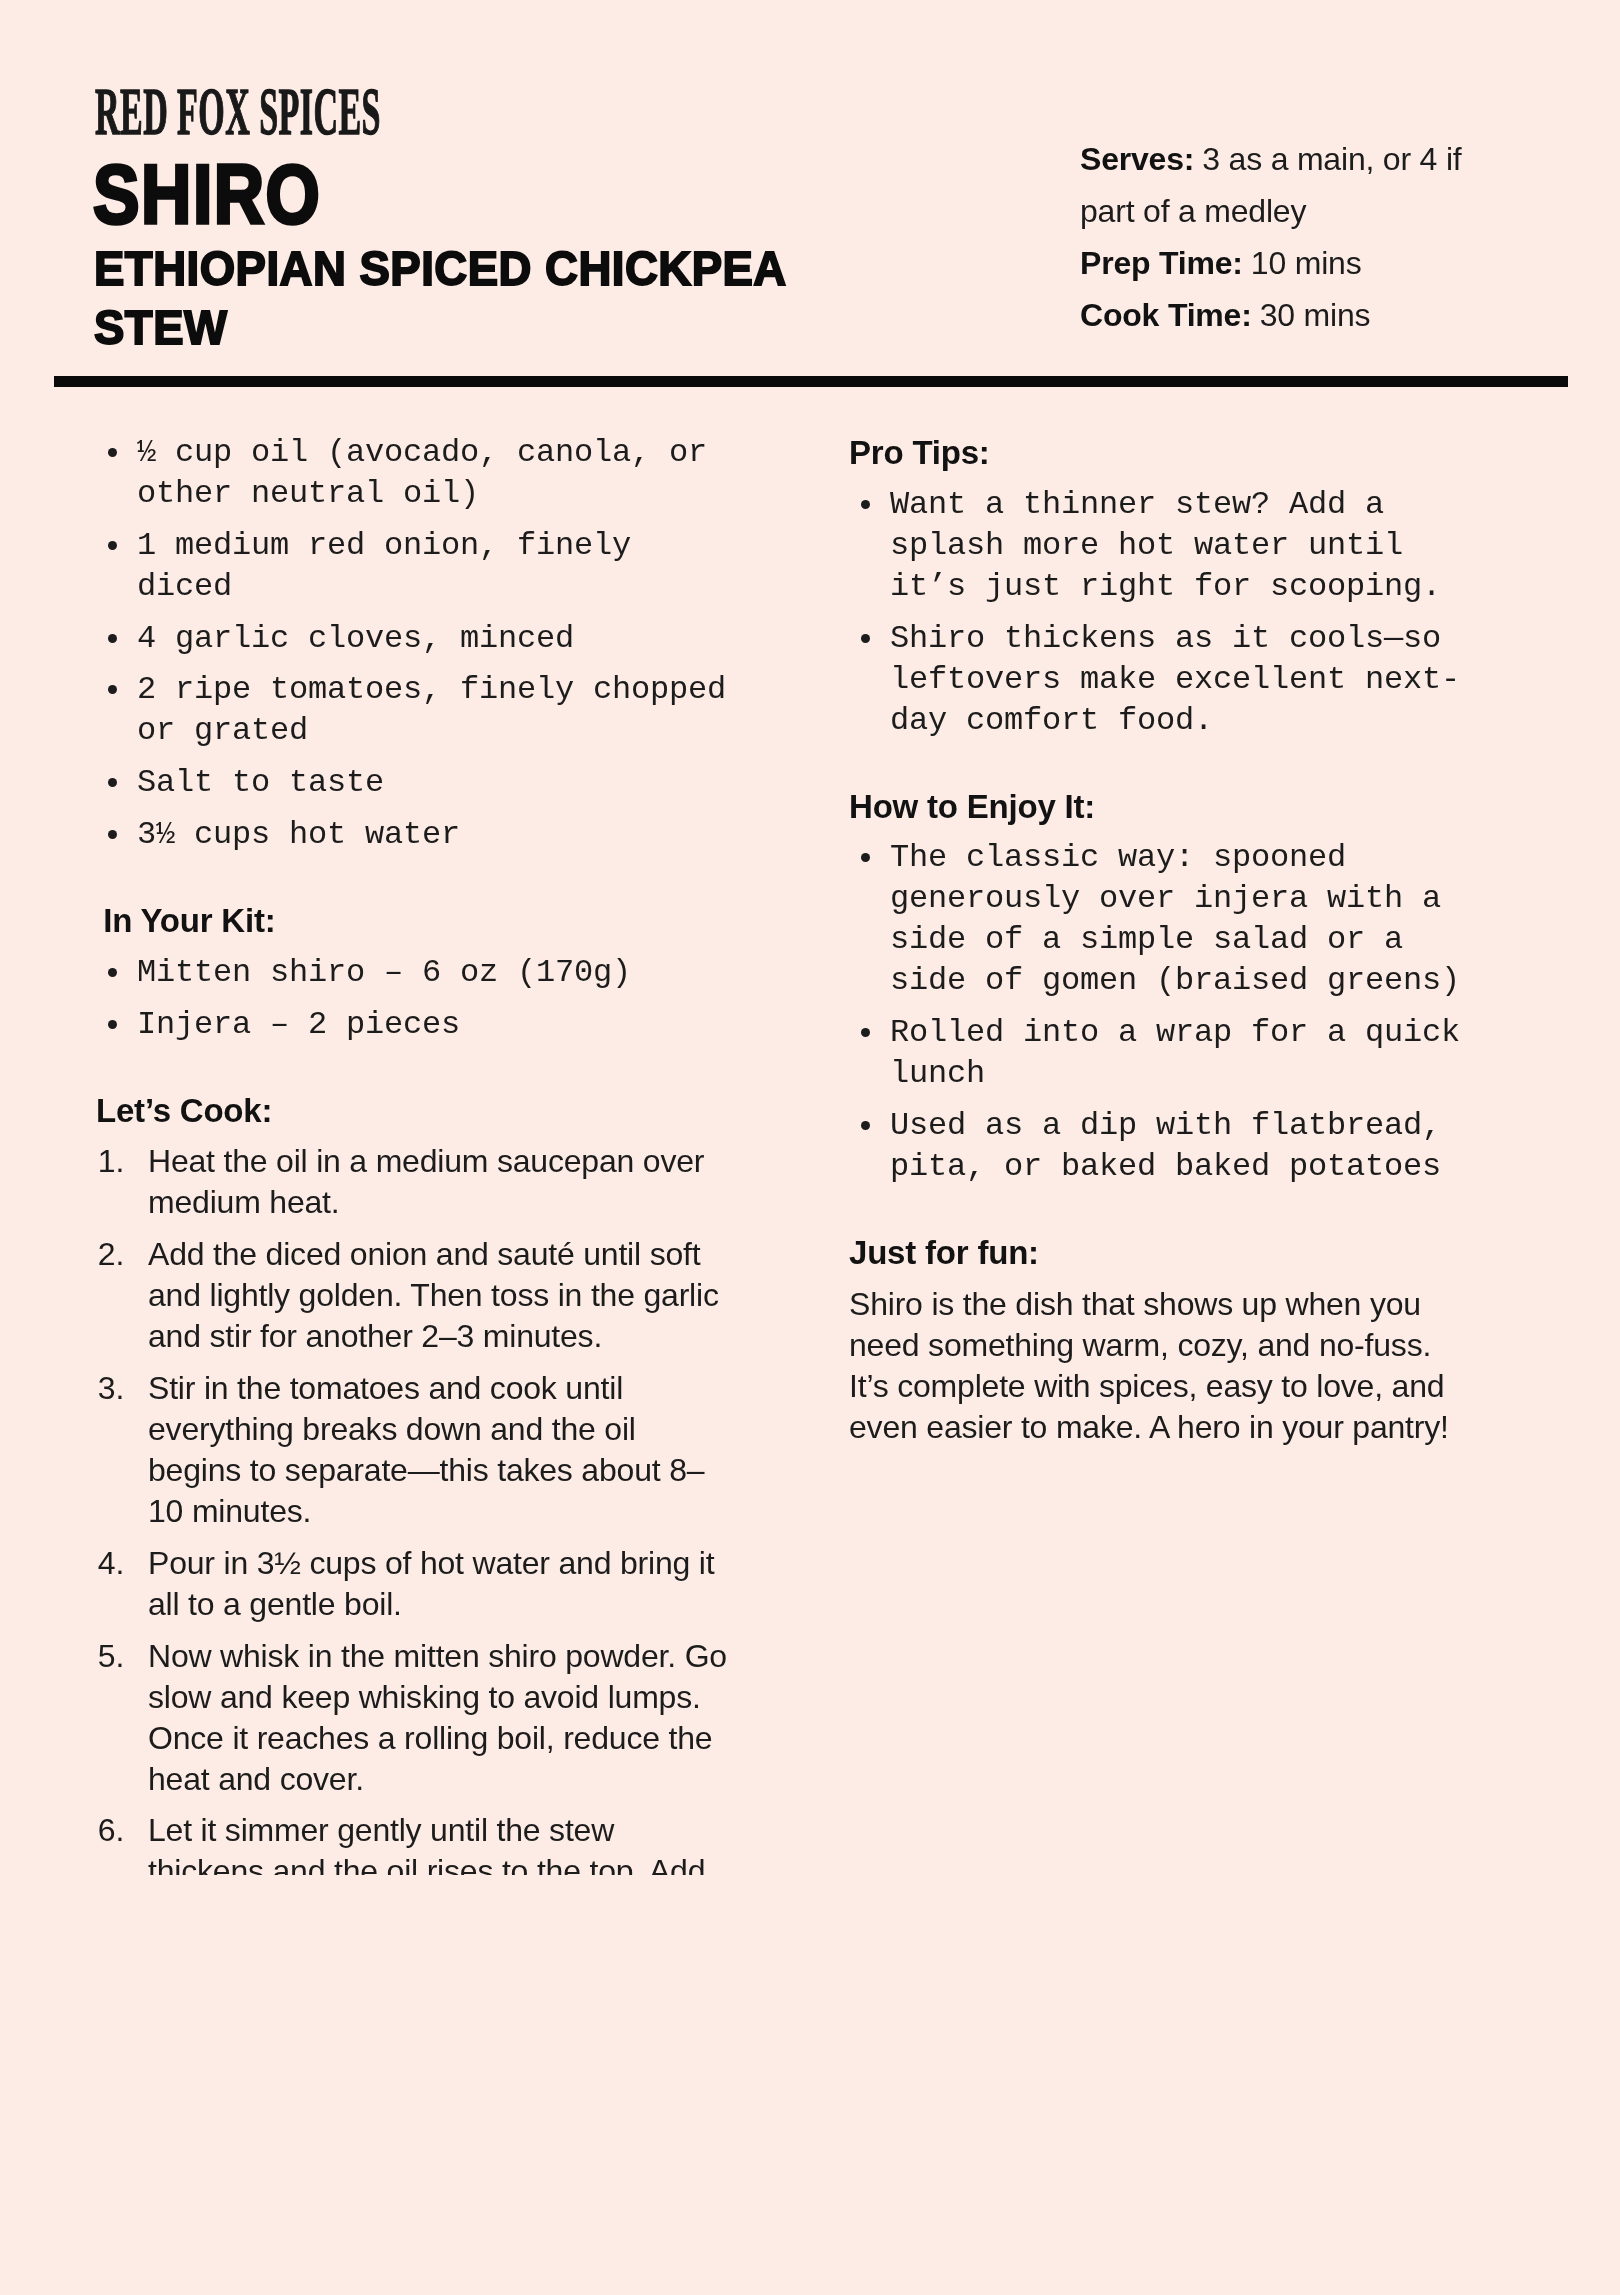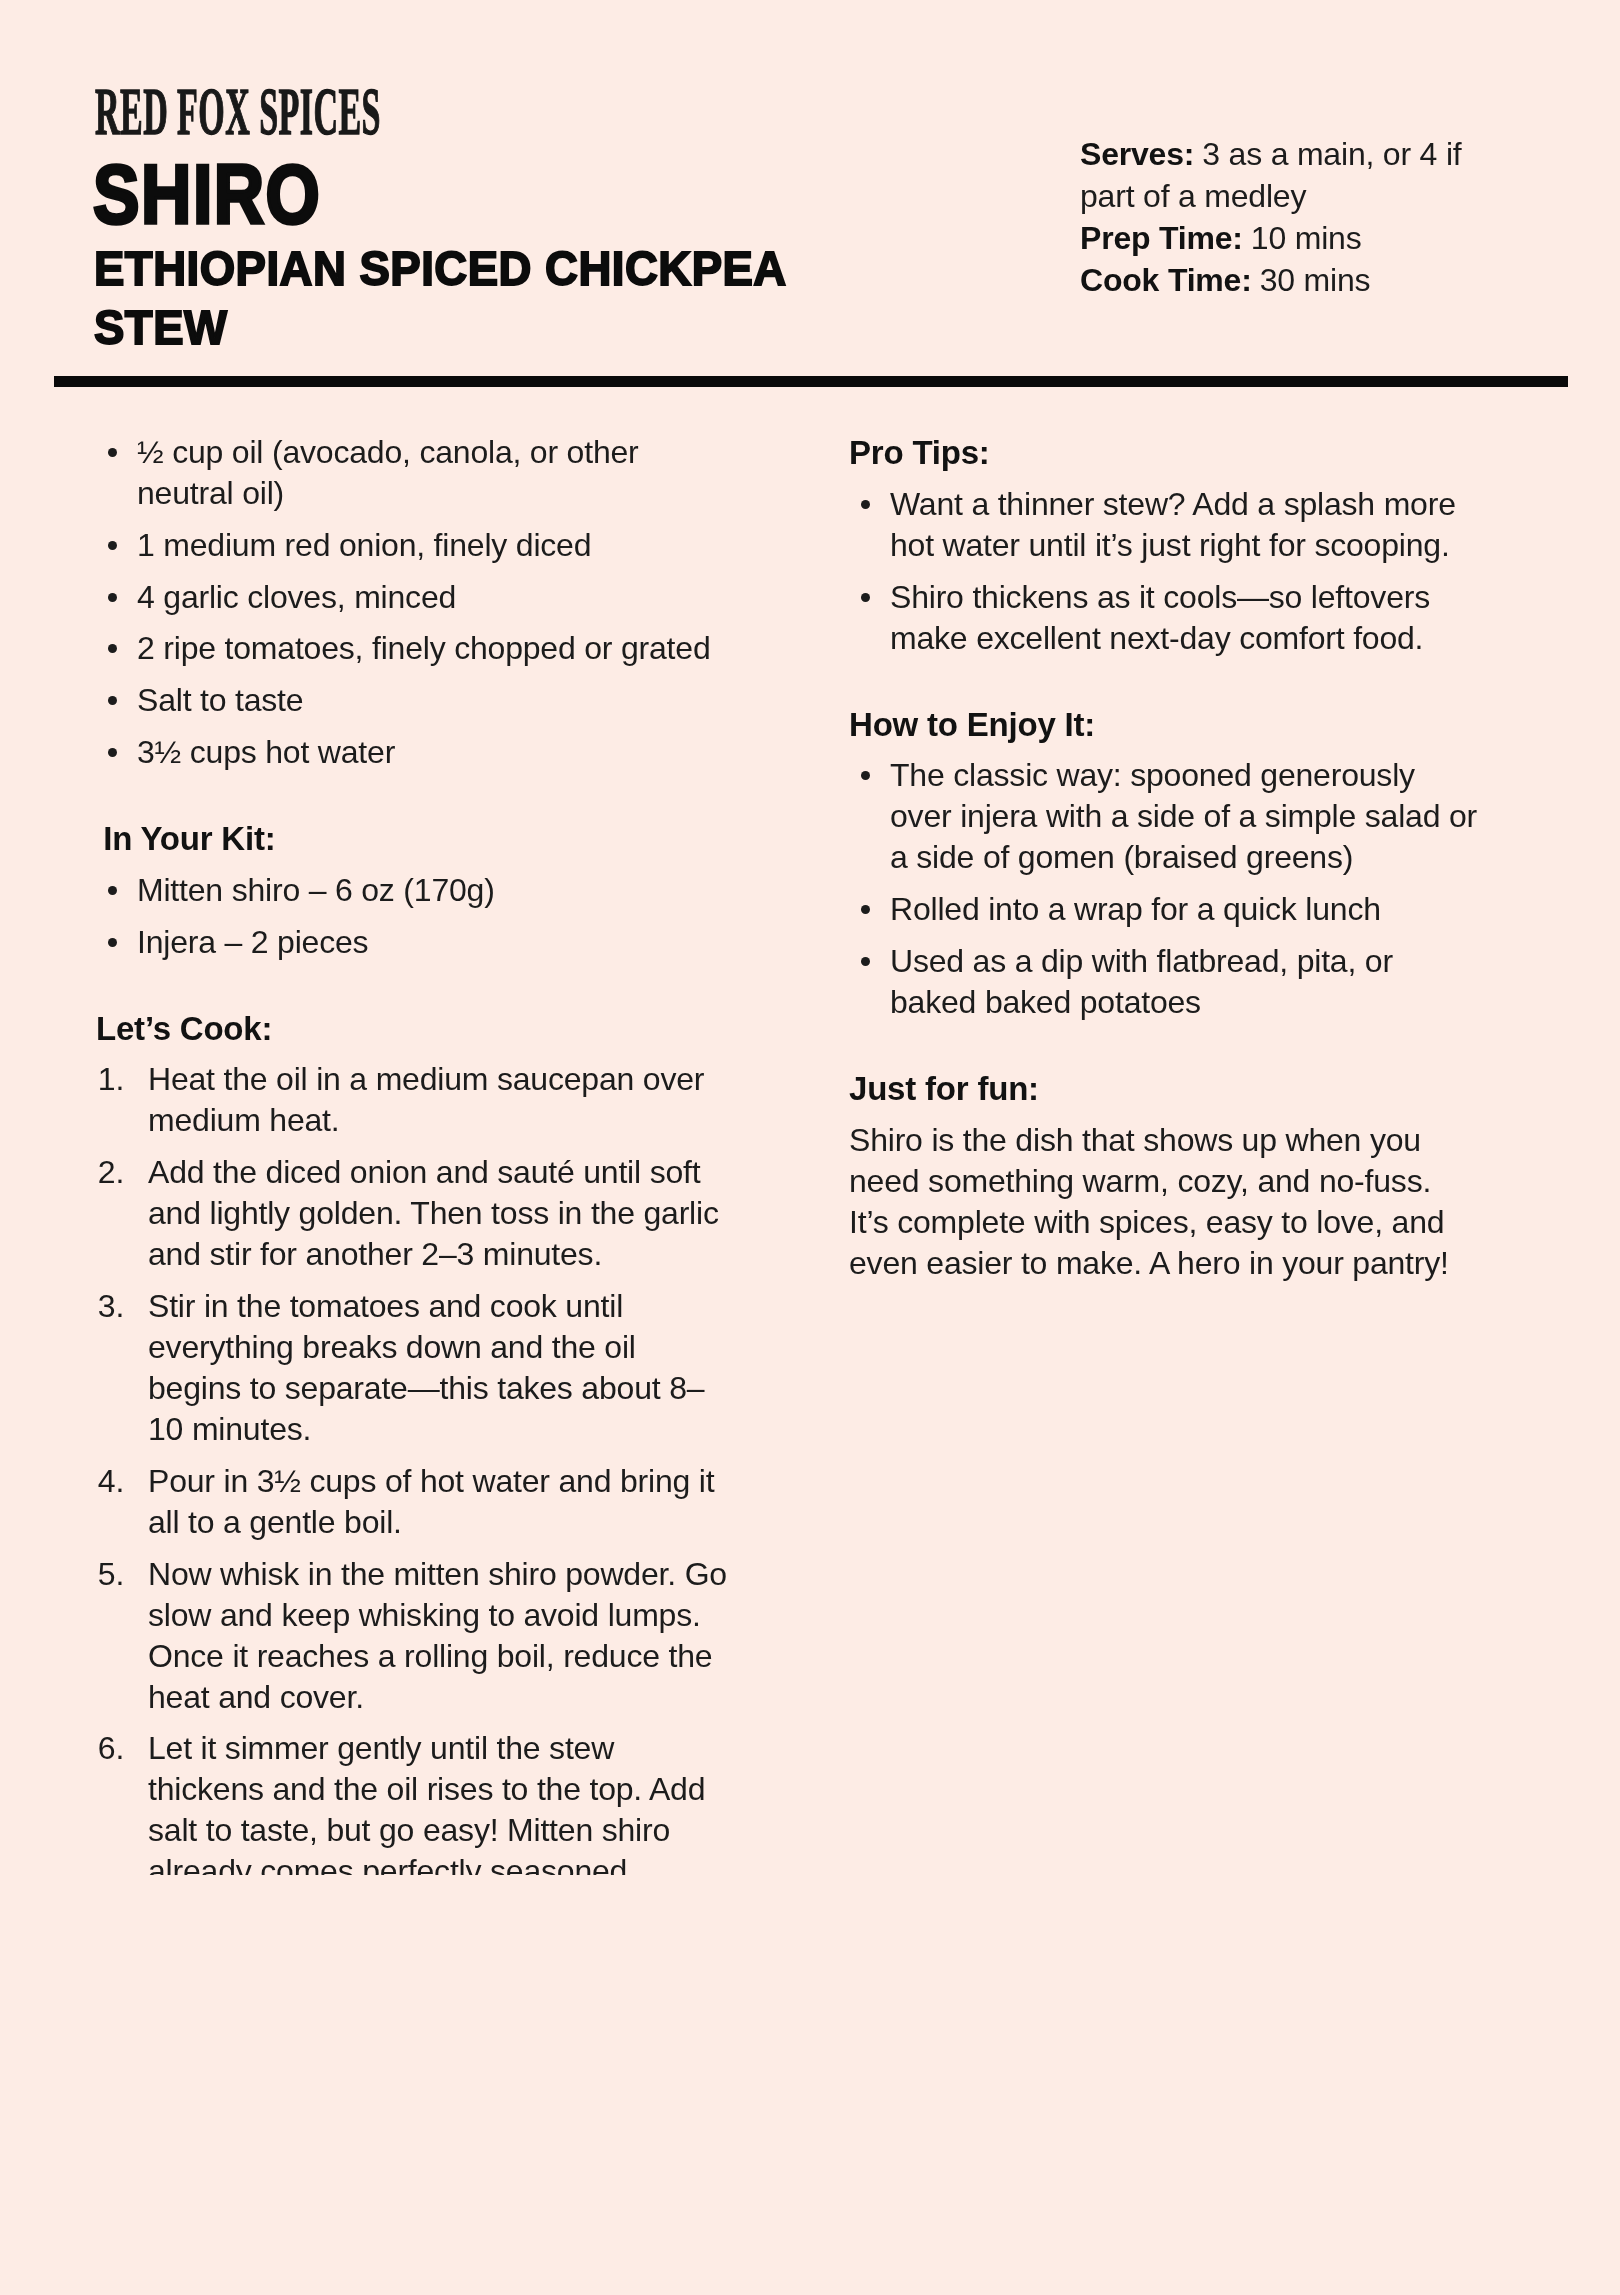--- a/index.html
+++ b/index.html
@@ -25,21 +25,21 @@
     color:#0c0c0c; -webkit-text-stroke:3.6px #0c0c0c;
     transform:scaleX(0.84); transform-origin:left top; white-space:nowrap;
   }
   .subtitle {
     position:absolute; left:94px; top:239px; width:891px;
     font-size:49px; font-weight:700; line-height:59px; letter-spacing:0.5px;
     color:#0c0c0c; -webkit-text-stroke:2px #0c0c0c;
     transform:scaleX(0.93); transform-origin:left top;
   }
   .meta { position:absolute; left:1080px; top:133px; width:430px; }
-  .meta-row { font-size:32px; line-height:42px; }
+  .meta-row { font-size:32px; line-height:52px; }
   .meta-label { font-weight:700; color:#121212; margin-right:8px; }
 
   .divider {
     position:absolute; left:54px; top:376px; width:1514px; height:10.8px;
     background:#0a0a0a;
   }
 
   
   .col { position:absolute; top:432px; }
   .col-left  { left:96px; width:641px; }
@@ -47,21 +47,21 @@
 
   h3.sec {
     font-size:33px; font-weight:700; line-height:41px;
     margin:45px 0 10.8px 0; color:#121212; letter-spacing:-0.2px;
   }
   h3.sec.first { margin-top:0; }
   h3.sec.indent { padding-left:7.2px; }
 
   ul.bullets { list-style:none; }
   ul.bullets li {
-    position:relative; padding-left:41px; margin-bottom:10.8px;
+    position:relative; padding-left:41px; margin-bottom:10.8px;font-family:Liberation Mono, monospace;
   }
   .dot {
     position:absolute; left:11.7px; top:16px; width:9px; height:9px;
     border-radius:50%; background:#1c1c1c;
   }
 
   ol.steps { list-style:none; counter-reset:step; }
   ol.steps li {
     position:relative; padding-left:52px; margin-bottom:10.8px;
     counter-increment:step;

